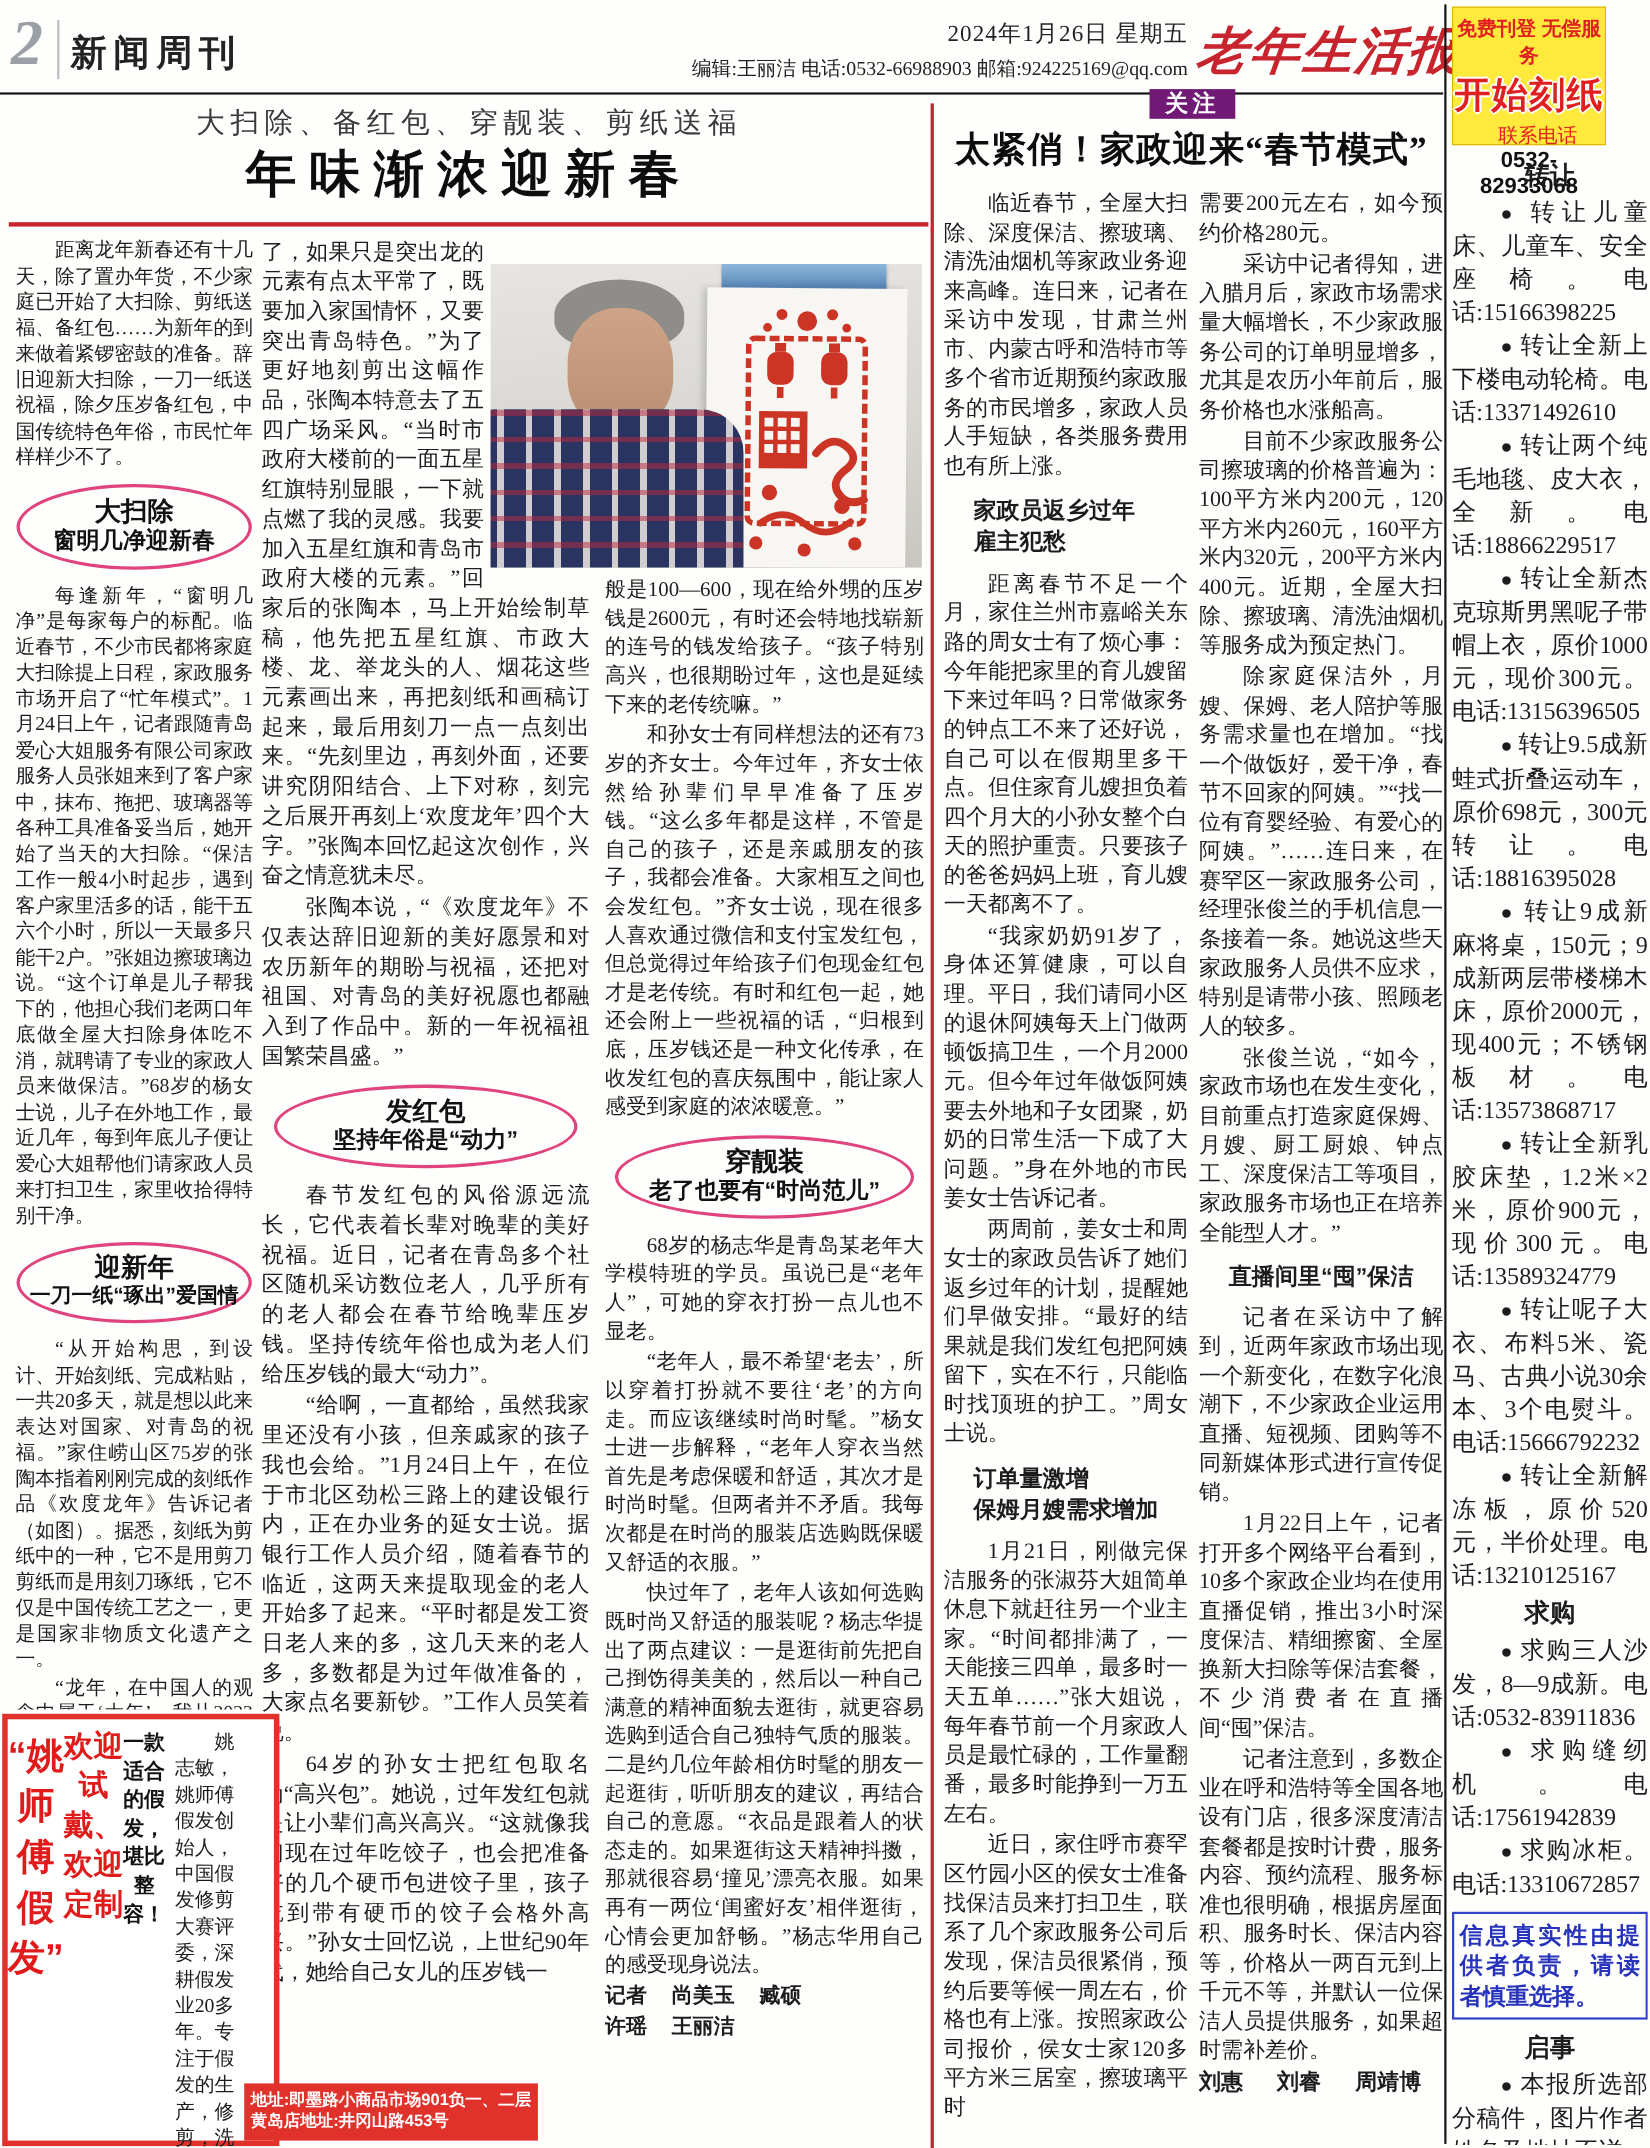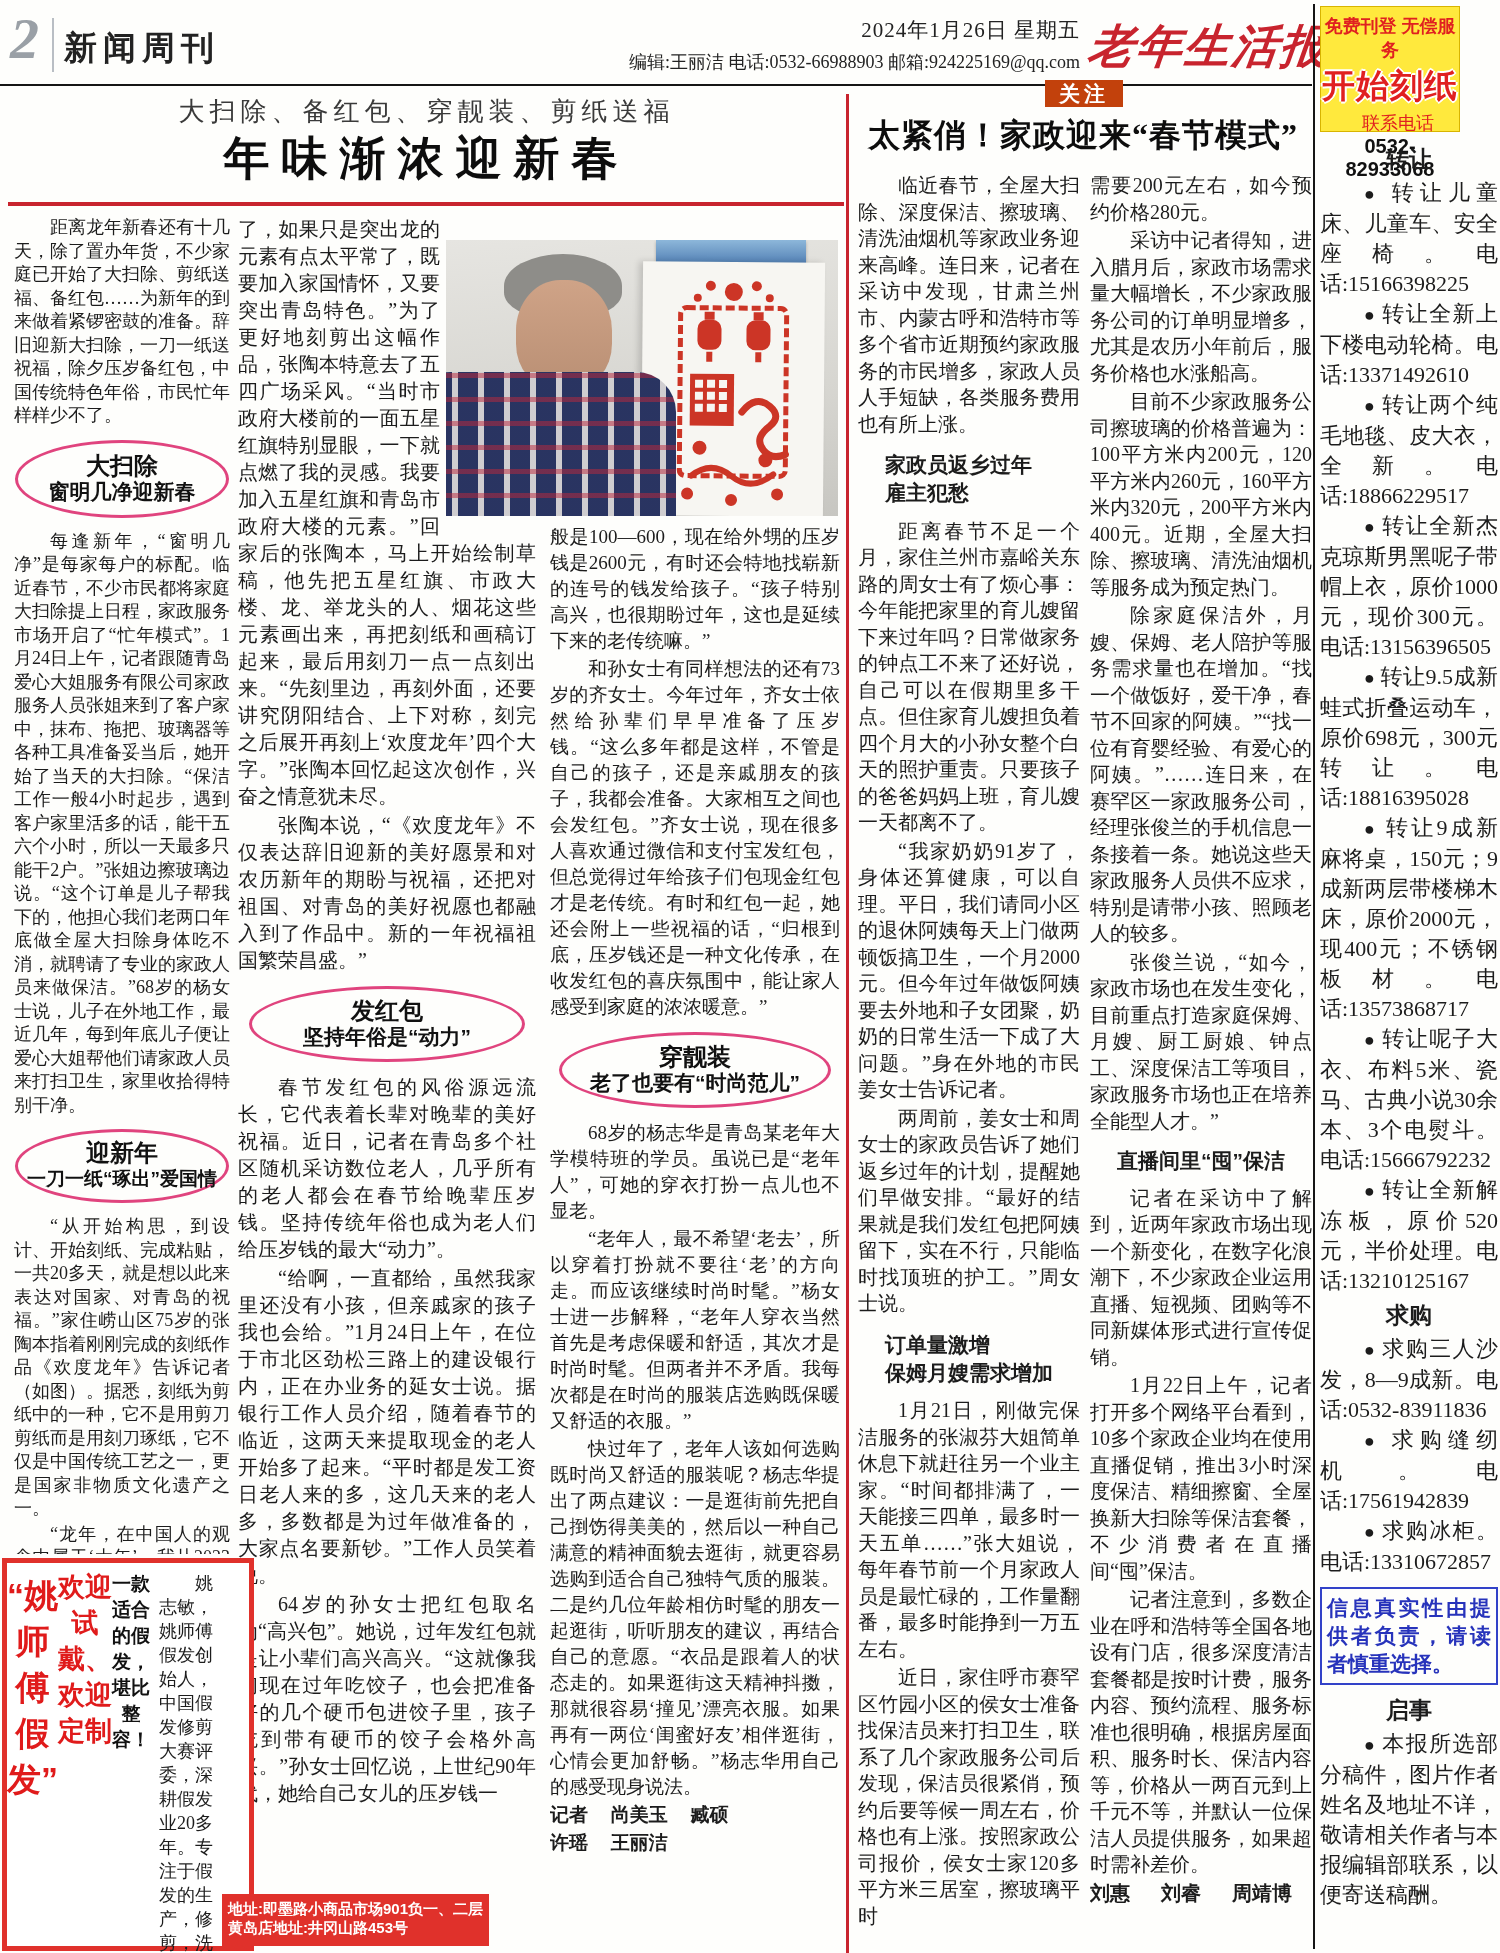--- a/index.html
+++ b/index.html
@@ -22,21 +22,21 @@
   
   .kicker{font-size:26px;letter-spacing:5px;color:#3a3a3a;text-align:center;font-weight:500;}
   .a1title{font-size:46px;font-weight:900;letter-spacing:12px;color:#0d0d0d;text-align:center;
            font-family:"Liberation Sans","DejaVu Sans",sans-serif;}
   .oval{border:3px solid #e0447e;border-radius:50%;text-align:center;
         font-family:"Liberation Sans","DejaVu Sans",sans-serif;font-weight:bold;color:#111;
         padding:10px 6px;margin:12px auto;}
   .oval .l1{font-size:24px;line-height:26px;}
   .oval .l2{font-size:21px;line-height:26px;}
   
-  .tagbox{background:#c2410c;color:#fff;font-weight:bold;font-size:21px;padding:2px 14px;
+  .tagbox{background:#701a75;color:#fff;font-weight:bold;font-size:21px;padding:2px 14px;
           font-family:"Liberation Sans","DejaVu Sans",sans-serif;letter-spacing:4px;}
   .a2title{font-size:32px;font-weight:900;letter-spacing:1px;text-align:center;color:#0d0d0d;}
   .sub2{font-family:"Liberation Sans","DejaVu Sans",sans-serif;font-weight:bold;font-size:21px;
         line-height:1.35;margin:14px 0 10px 6px;text-indent:1em;}
   .sub2c{font-family:"Liberation Sans","DejaVu Sans",sans-serif;font-weight:bold;font-size:21px;
          text-align:center;margin:14px 0 10px 0;}
   .sig{text-align:center;font-weight:bold;word-spacing:18px;text-indent:0 !important;}
   
   .ybox{background:#ffe93d;border:1px solid #d8b400;text-align:center;box-sizing:border-box;padding-top:7px;}
   .ybox .t1{color:#e02020;font-weight:bold;font-size:18px;font-family:"Liberation Sans","DejaVu Sans",sans-serif;}
@@ -244,20 +244,21 @@
   </div>
 
   <div class="colflow sb" style="left:1320px;top:140px;width:178px;height:1810px;">
     <div class="shead">转让</div>
     <p class="item">转让儿童床、儿童车、安全座椅。电话:15166398225</p>
     <p class="item">转让全新上下楼电动轮椅。电话:13371492610</p>
     <p class="item">转让两个纯毛地毯、皮大衣，全新。电话:18866229517</p>
     <p class="item">转让全新杰克琼斯男黑呢子带帽上衣，原价1000元，现价300元。电话:13156396505</p>
     <p class="item">转让9.5成新蛙式折叠运动车，原价698元，300元转让。电话:18816395028</p>
     <p class="item">转让9成新麻将桌，150元；9成新两层带楼梯木床，原价2000元，现400元；不锈钢板材。电话:13573868717</p>
+    <p class="item">转让全新乳胶床垫，1.2米×2米，原价900元，现价300元。电话:13589324779</p>
     <p class="item">转让呢子大衣、布料5米、瓷马、古典小说30余本、3个电熨斗。电话:15666792232</p>
     <p class="item">转让全新解冻板，原价520元，半价处理。电话:13210125167</p>
     <div class="shead">求购</div>
     <p class="item">求购三人沙发，8—9成新。电话:0532-83911836</p>
     <p class="item">求购缝纫机。电话:17561942839</p>
     <p class="item">求购冰柜。电话:13310672857</p>
     <div class="noticebox">信息真实性由提供者负责，请读者慎重选择。</div>
     <div class="shead">启事</div>
     <p class="item">本报所选部分稿件，图片作者姓名及地址不详，敬请相关作者与本报编辑部联系，以便寄送稿酬。</p>
   </div>

